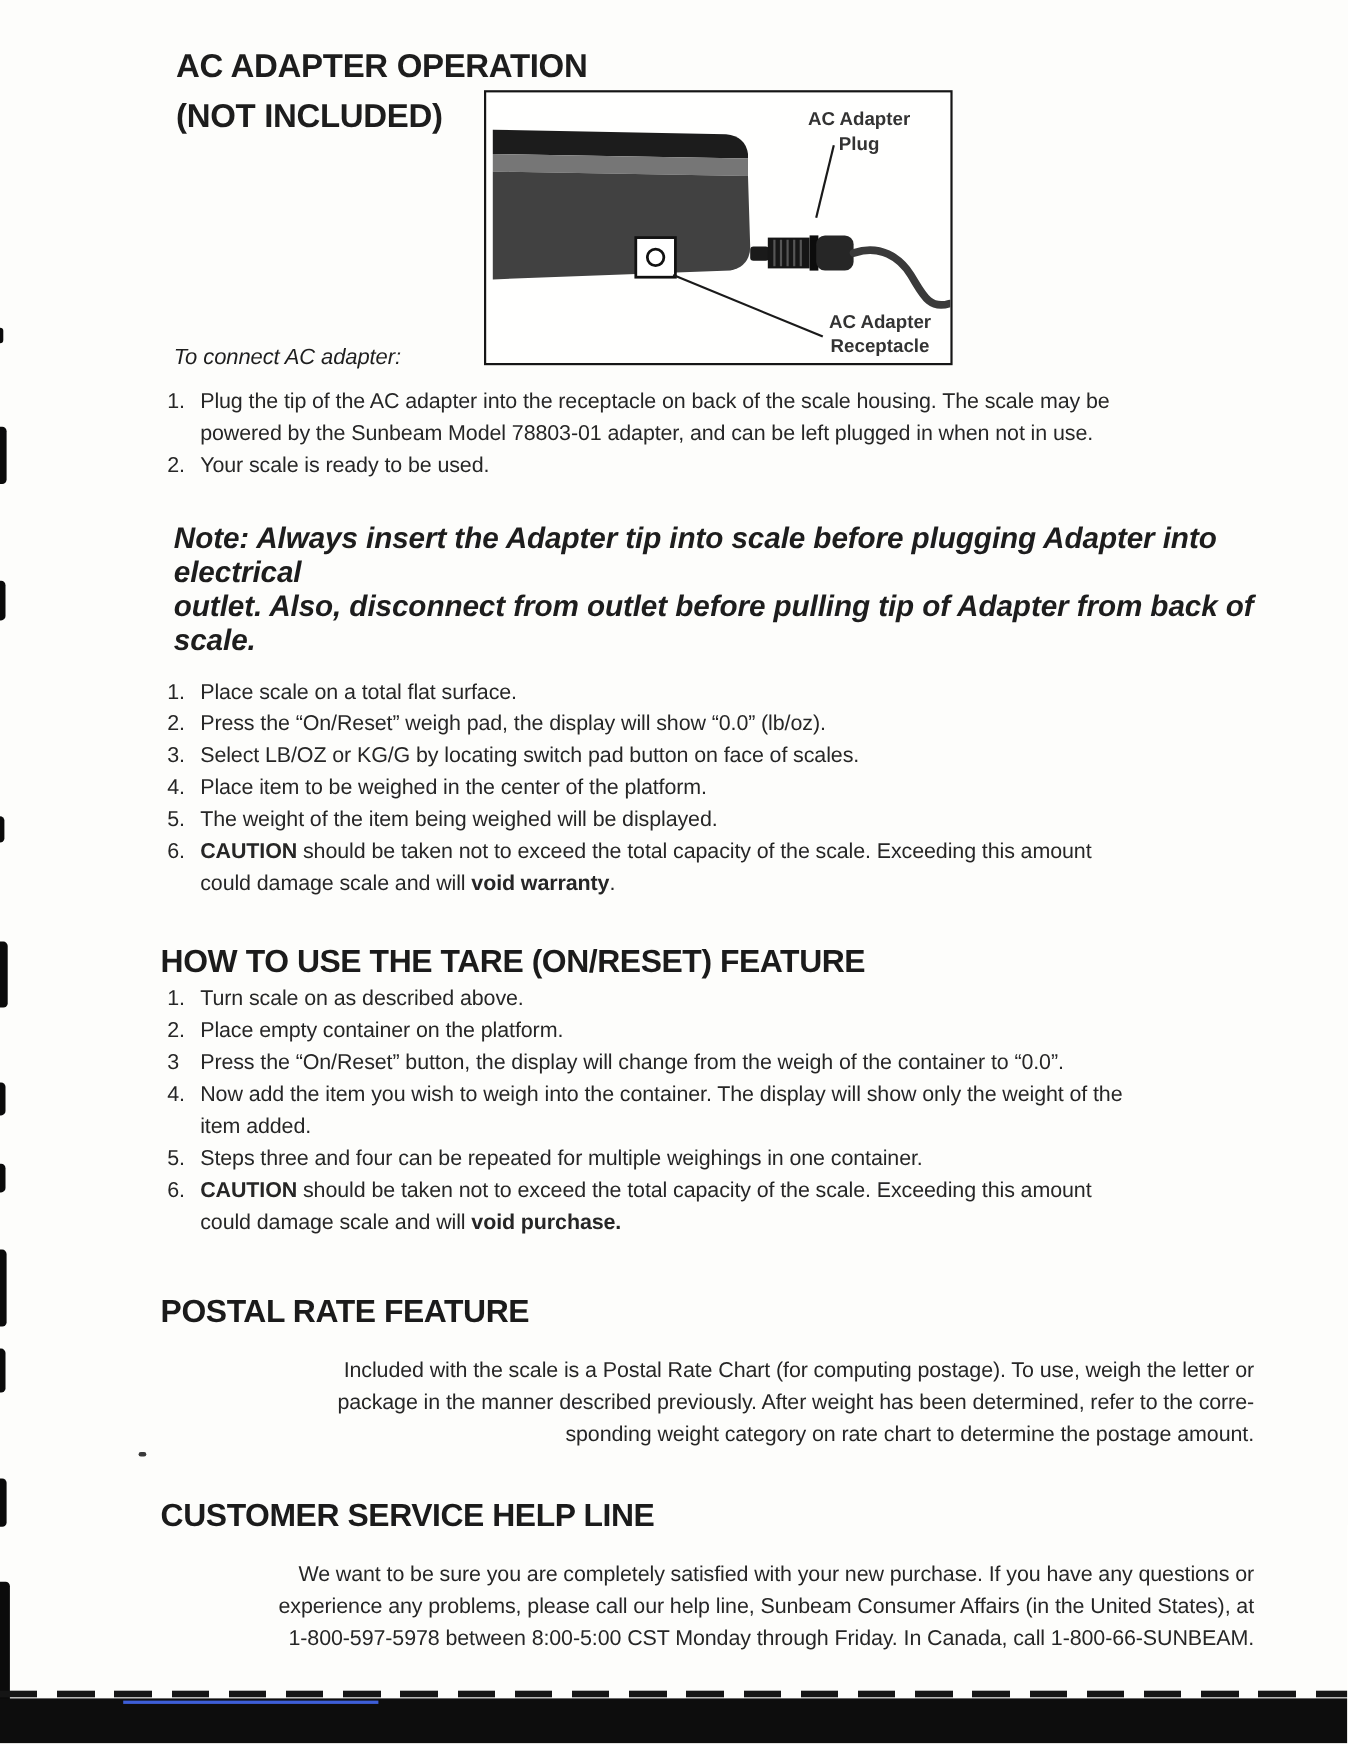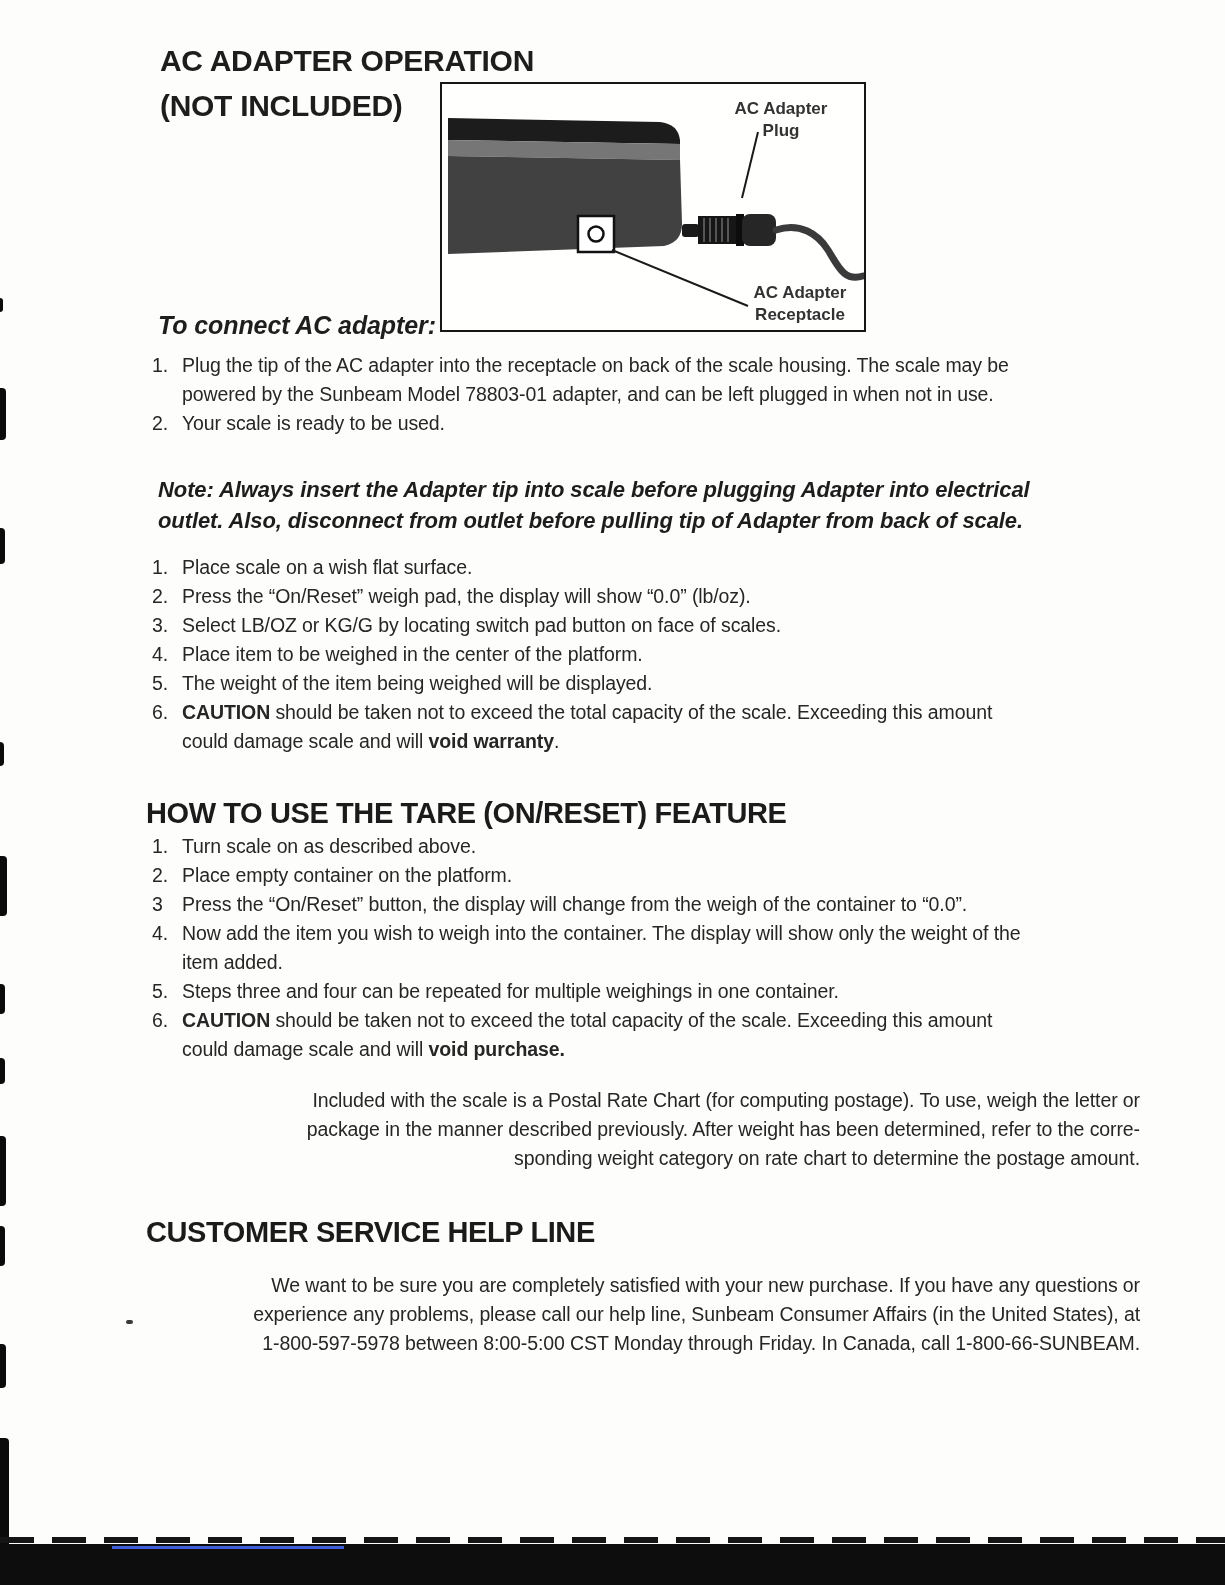--- a/index.html
+++ b/index.html
@@ -25,29 +25,29 @@
     text-align:center; white-space:pre-line;font-weight:bold;
   }
   .fig-label.plug   { left:278px; top:14px;  width:122px; }
   .fig-label.recept { left:292px; top:198px; width:132px; }
 
   .content {
     position:absolute; left:140px; top:312px; width:1000px;
     font-size:19.5px; line-height:29px; letter-spacing:-0.1px;
   }
   .subhead {
-    font-weight:bold; font-style:italic; font-size:25px; line-height:26px;
+    font-weight:normal; font-style:italic; font-size:20px; line-height:26px;
     margin:0 0 13px 18px; color:#1e1e1e;
   }
   .list { margin-left:12px; }
   .li { display:flex; }
   .num { width:30px; flex:none; }
   .txt { flex:1; white-space:pre-line; }
   .note {
-    font-weight:bold; font-style:italic; font-size:22px; line-height:31px;
+    font-weight:bold; font-style:italic; font-size:27px; line-height:31px;
     margin:36px 0 0 18px; white-space:pre-line; color:#1d1d1d;
   }
   h2 {
     font-size:29px; line-height:34px; font-weight:bold; letter-spacing:-0.4px;
     color:#1b1b1b; margin-left:6px;
   }
   .h2-use     { margin-top:32px; }
   .h2-tare    { margin-top:40px; }
   .h2-postal  { margin-top:50px; }
   .h2-service { margin-top:42px; }
@@ -135,21 +135,21 @@
         <span class="txt">Your scale is ready to be used.</span>
       </div>
     </div>
 
     <p class="note">Note: Always insert the Adapter tip into scale before plugging Adapter into electrical
 outlet.  Also, disconnect from outlet before pulling tip of Adapter from back of scale.</p>
 
     <div class="list list-use">
       <div class="li">
         <span class="num">1.</span>
-        <span class="txt">Place scale on a wish flat surface.</span>
+        <span class="txt">Place scale on a total flat surface.</span>
       </div>
       <div class="li">
         <span class="num">2.</span>
         <span class="txt">Press the “On/Reset” weigh pad, the display will show “0.0” (lb/oz).</span>
       </div>
       <div class="li">
         <span class="num">3.</span>
         <span class="txt">Select LB/OZ or KG/G by locating switch pad button on face of scales.</span>
       </div>
       <div class="li">
@@ -190,20 +190,21 @@
         <span class="num">5.</span>
         <span class="txt">Steps three and four can be repeated for multiple weighings in one container.</span>
       </div>
       <div class="li">
         <span class="num">6.</span>
         <span class="txt"><b>CAUTION</b><span> should be taken not to exceed the total capacity of the scale.  Exceeding this amount
 could damage scale and will </span><b>void purchase.</b><span></span></span>
       </div>
     </div>
 
+    <h2 class="h2-postal">POSTAL RATE FEATURE</h2>
     <p class="para">Included with the scale is a Postal Rate Chart (for computing postage).  To use, weigh the letter or
 package in the manner described previously.  After weight has been determined, refer to the corre-
 sponding weight category on rate chart to determine the postage amount.</p>
 
     <h2 class="h2-service">CUSTOMER SERVICE HELP LINE</h2>
     <p class="para">We want to be sure you are completely satisfied with your new purchase.  If you have any questions or
 experience any problems,  please call our help line, Sunbeam Consumer Affairs (in the United States), at
 1-800-597-5978 between 8:00-5:00 CST Monday through Friday.  In Canada, call 1-800-66-SUNBEAM.</p>
 
   </div>

